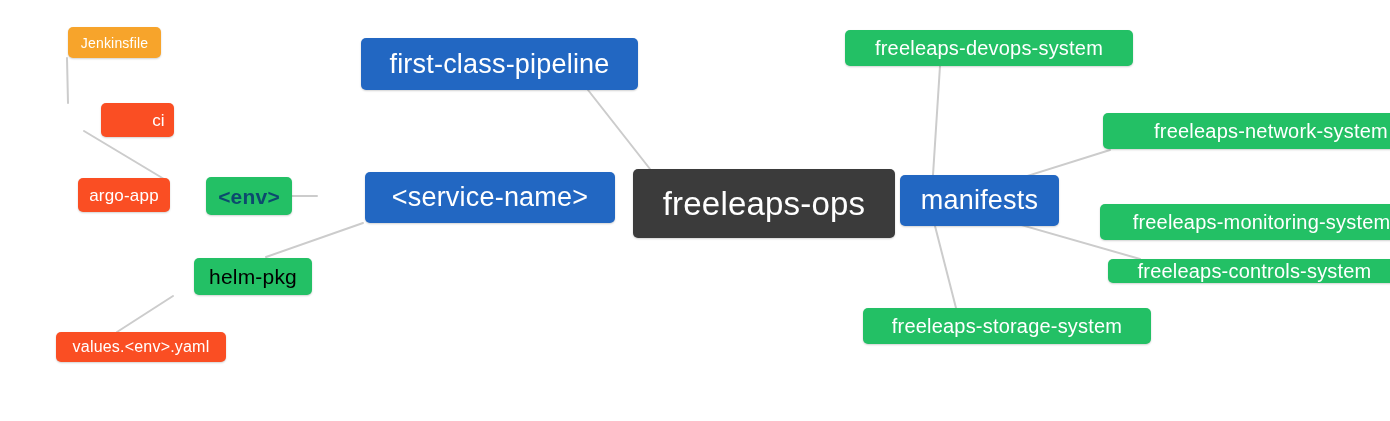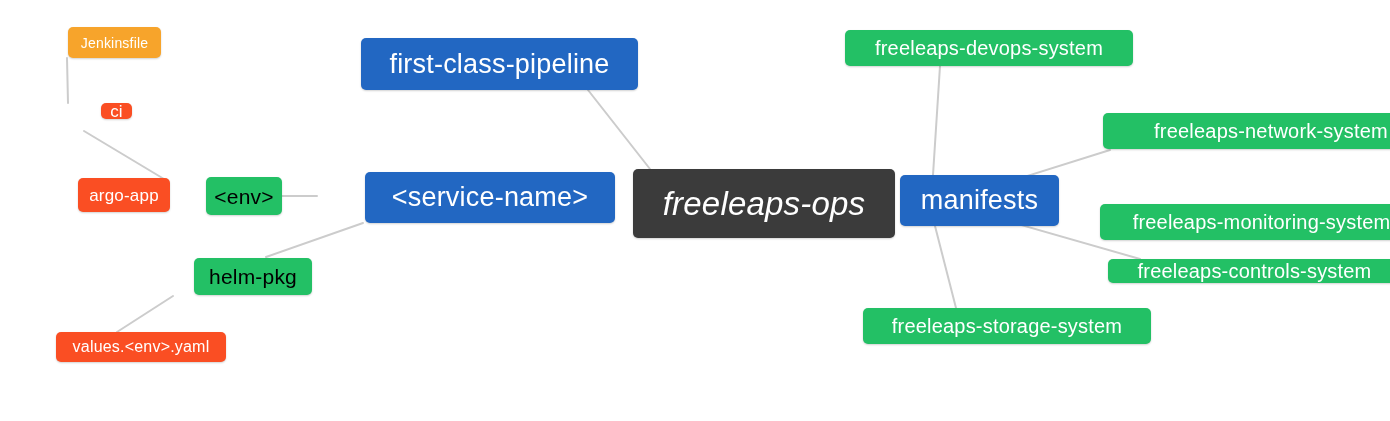--- a/index.html
+++ b/index.html
@@ -44,28 +44,28 @@
       <line x1="588" y1="90" x2="650" y2="169" stroke="#cccccc" stroke-width="2" stroke-linecap="round"></line>
       <line x1="567" y1="197" x2="585" y2="197" stroke="#cccccc" stroke-width="2" stroke-linecap="round"></line>
       <line x1="847" y1="198" x2="852" y2="198" stroke="#cccccc" stroke-width="2" stroke-linecap="round"></line>
       <line x1="933" y1="175" x2="940" y2="66" stroke="#cccccc" stroke-width="2" stroke-linecap="round"></line>
       <line x1="1011" y1="181" x2="1110" y2="150" stroke="#cccccc" stroke-width="2" stroke-linecap="round"></line>
       <line x1="1011" y1="201" x2="1052" y2="203" stroke="#cccccc" stroke-width="2" stroke-linecap="round"></line>
       <line x1="1011" y1="222" x2="1140" y2="259" stroke="#cccccc" stroke-width="2" stroke-linecap="round"></line>
       <line x1="935" y1="226" x2="956" y2="308" stroke="#cccccc" stroke-width="2" stroke-linecap="round"></line>
     </svg>
   <div id="nodes-layer">
-      <div class="node" style="left: 585px; top: 169px; width: 262px; height: 69px; font-size: 33px; background: rgb(59, 59, 59); color: rgb(255, 255, 255); font-style: italic;">freeleaps-ops</div>
+      <div class="node" style="left: 585px; top: 169px; width: 262px; height: 69px; font-size: 33px; background: rgb(59, 59, 59); color: rgb(255, 255, 255);">freeleaps-ops</div>
       <div class="node" style="left: 313px; top: 38px; width: 277px; height: 52px; font-size: 27px; background: rgb(34, 103, 194); color: rgb(255, 255, 255);">first-class-pipeline</div>
       <div class="node" style="left: 317px; top: 172px; width: 250px; height: 51px; font-size: 27px; background: rgb(34, 103, 194); color: #ffffff;">&lt;service-name&gt;</div>
       <div class="node" style="left: 852px; top: 175px; width: 159px; height: 51px; font-size: 27px; background: rgb(34, 103, 194); color: rgb(255, 255, 255);">manifests</div>
       <div class="node" style="left: 20px; top: 27px; width: 93px; height: 31px; font-size: 14px; background: rgb(247, 164, 43); color: rgb(255, 255, 255);">Jenkinsfile</div>
-      <div class="node" style="left: 53px; top: 103px; width: 31px; height: 16px; font-size: 17px; background: rgb(250, 78, 35); color: rgb(255, 255, 255);">ci</div>
+      <div class="node" style="left: 53px; top: 103px; width: 31px; height: 34px; font-size: 17px; background: rgb(250, 78, 35); color: rgb(255, 255, 255); padding-left: 42px;">ci</div>
       <div class="node" style="left: 30px; top: 178px; width: 92px; height: 34px; font-size: 17px; background: rgb(250, 78, 35); color: rgb(255, 255, 255);">argo-app</div>
-      <div class="node" style="left: 158px; top: 177px; width: 76px; height: 38px; font-size: 21px; background: rgb(35, 192, 101); color: #000000;">&lt;env&gt;</div>
+      <div class="node" style="left: 158px; top: 177px; width: 86px; height: 38px; font-size: 21px; background: rgb(35, 192, 101); color: #0c4a6e; font-weight: bold;">&lt;env&gt;</div>
       <div class="node" style="left: 146px; top: 258px; width: 118px; height: 37px; font-size: 21px; background: rgb(35, 192, 101); color: #000000; text-align: right;">helm-pkg</div>
       <div class="node" style="left: 8px; top: 332px; width: 170px; height: 30px; font-size: 16px; background: rgb(250, 78, 35); color: rgb(255, 255, 255);">values.&lt;env&gt;.yaml</div>
       <div class="node" style="left: 797px; top: 30px; width: 288px; height: 36px; font-size: 20px; background: rgb(35, 192, 101); color: rgb(255, 255, 255);">freeleaps-devops-system</div>
       <div class="node" style="left: 1055px; top: 113px; width: 336px; height: 36px; font-size: 20px; background: rgb(35, 192, 101); color: rgb(255, 255, 255);">freeleaps-network-system</div>
       <div class="node" style="left: 1052px; top: 204px; width: 323px; height: 36px; font-size: 20px; background: rgb(35, 192, 101); color: rgb(255, 255, 255);">freeleaps-monitoring-system</div>
       <div class="node" style="left: 1060px; top: 259px; width: 293px; height: 24px; font-size: 20px; background: rgb(35, 192, 101); color: rgb(255, 255, 255);">freeleaps-controls-system</div>
       <div class="node" style="left: 815px; top: 308px; width: 288px; height: 36px; font-size: 20px; background: rgb(35, 192, 101); color: rgb(255, 255, 255);">freeleaps-storage-system</div>
     </div>
 </div>
 

